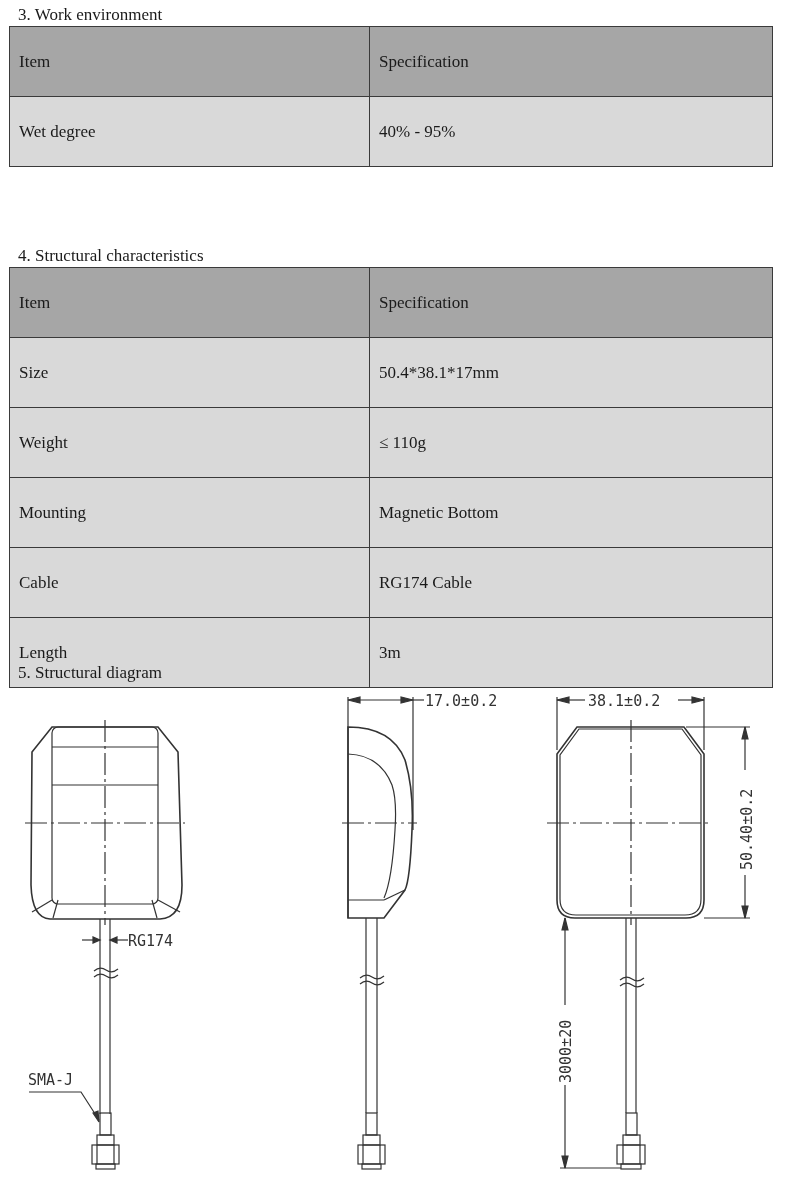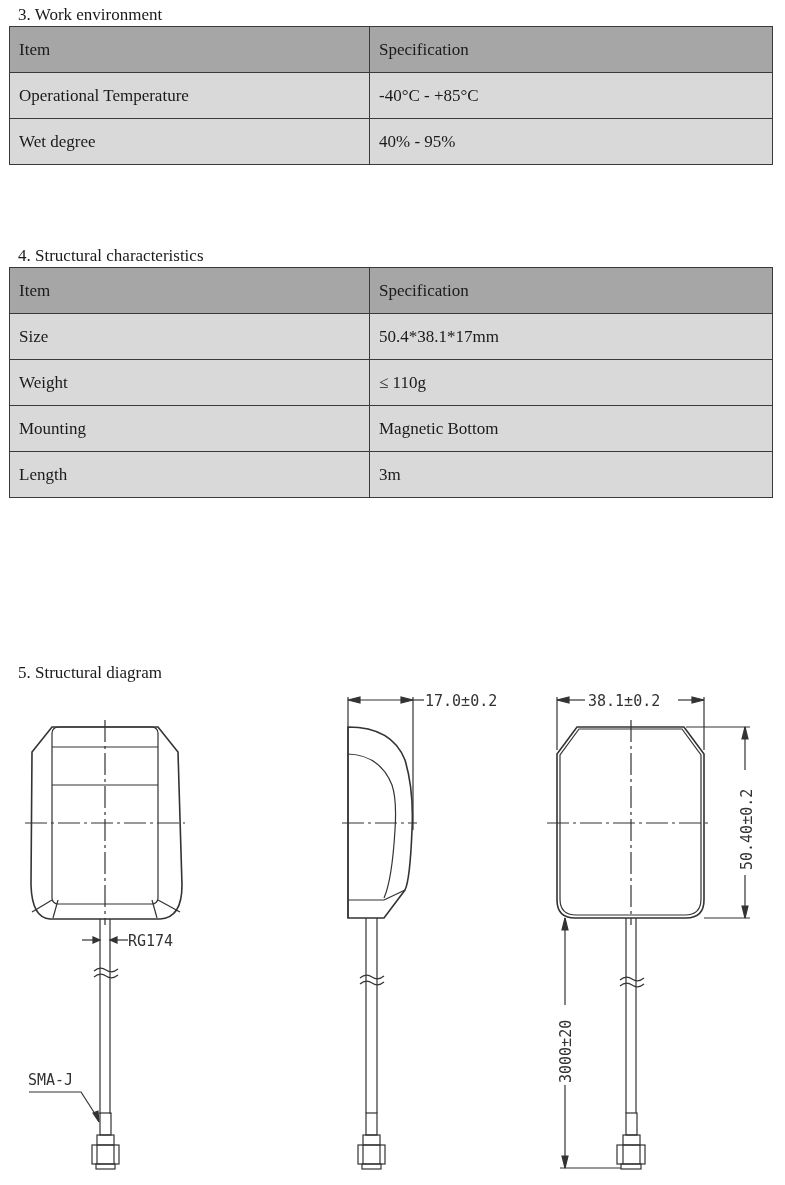--- a/index.html
+++ b/index.html
@@ -1,42 +1,38 @@
 <!DOCTYPE html>
 <html><head>
 <meta charset="utf-8">
 <style>
   html, body { margin:0; padding:0; background:#ffffff; }
   body { width:785px; height:1185px; position:relative; overflow:hidden;
          font-family:"Liberation Serif", "DejaVu Serif", serif; color:#1a1a1a; }
   .heading { position:absolute; left:18px; font-size:17px; line-height:20px; }
   table.spec { position:absolute; left:9px; width:764px; border-collapse:collapse;
                font-size:17px; }
-  table.spec td { border:1.5px solid #3a3a3a; padding:0 9px; height:45px;
+  table.spec td { border:1.5px solid #3a3a3a; padding:12px 9px; height:45px;
                   background:#d9d9d9; vertical-align:middle; }
   table.spec tr.head td { background:#a6a6a6; }
   table.spec td.c1 { width:341px; }
   #t3 { top:26px; }
   #t4 { top:267px; }
   svg.diagram { position:absolute; left:0; top:660px; }
   svg text { font-family:"DejaVu Sans Mono", "Liberation Mono", monospace; font-size:15px; fill:#333; }
 </style>
 </head>
 <body>
 
 <div class="heading" style="top:5px;">3.  Work environment</div>
 <table class="spec" id="t3">
   <tbody>
       <tr class="head">
     <td class="c1">Item</td>
     <td>Specification</td>
-  </tr>
-  <tr>
-    <td class="c1">Operational Temperature</td>
-    <td>-40°C - +85°C</td>
   </tr>
   <tr>
     <td class="c1">Wet degree</td>
     <td>40% - 95%</td>
   </tr>
 </tbody>
   </table>
 
 <div class="heading" style="top:246px;">4.  Structural characteristics</div>
 <table class="spec" id="t4">
@@ -49,20 +45,24 @@
     <td class="c1">Size</td>
     <td>50.4*38.1*17mm</td>
   </tr>
   <tr>
     <td class="c1">Weight</td>
     <td>≤ 110g</td>
   </tr>
   <tr>
     <td class="c1">Mounting</td>
     <td>Magnetic Bottom</td>
+  </tr>
+  <tr>
+    <td class="c1">Cable</td>
+    <td>RG174 Cable</td>
   </tr>
   <tr>
     <td class="c1">Length</td>
     <td>3m</td>
   </tr>
 </tbody>
   </table>
 
 <div class="heading" style="top:627px;margin-top:36px;">5.  Structural diagram</div>
 

